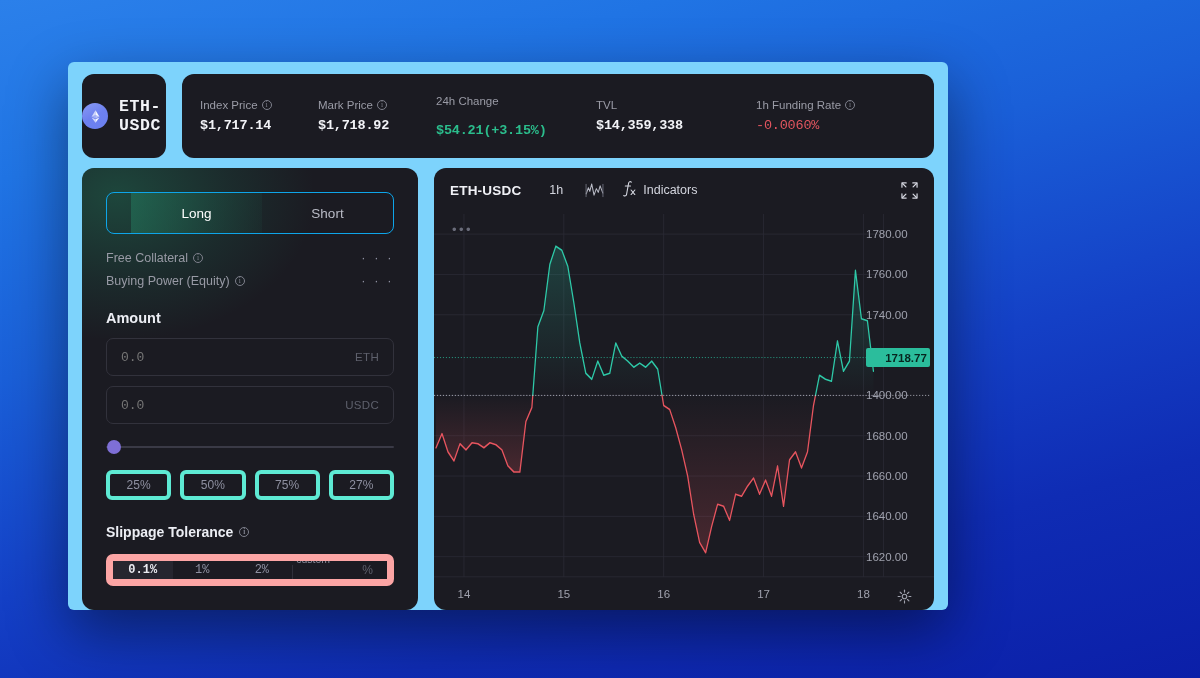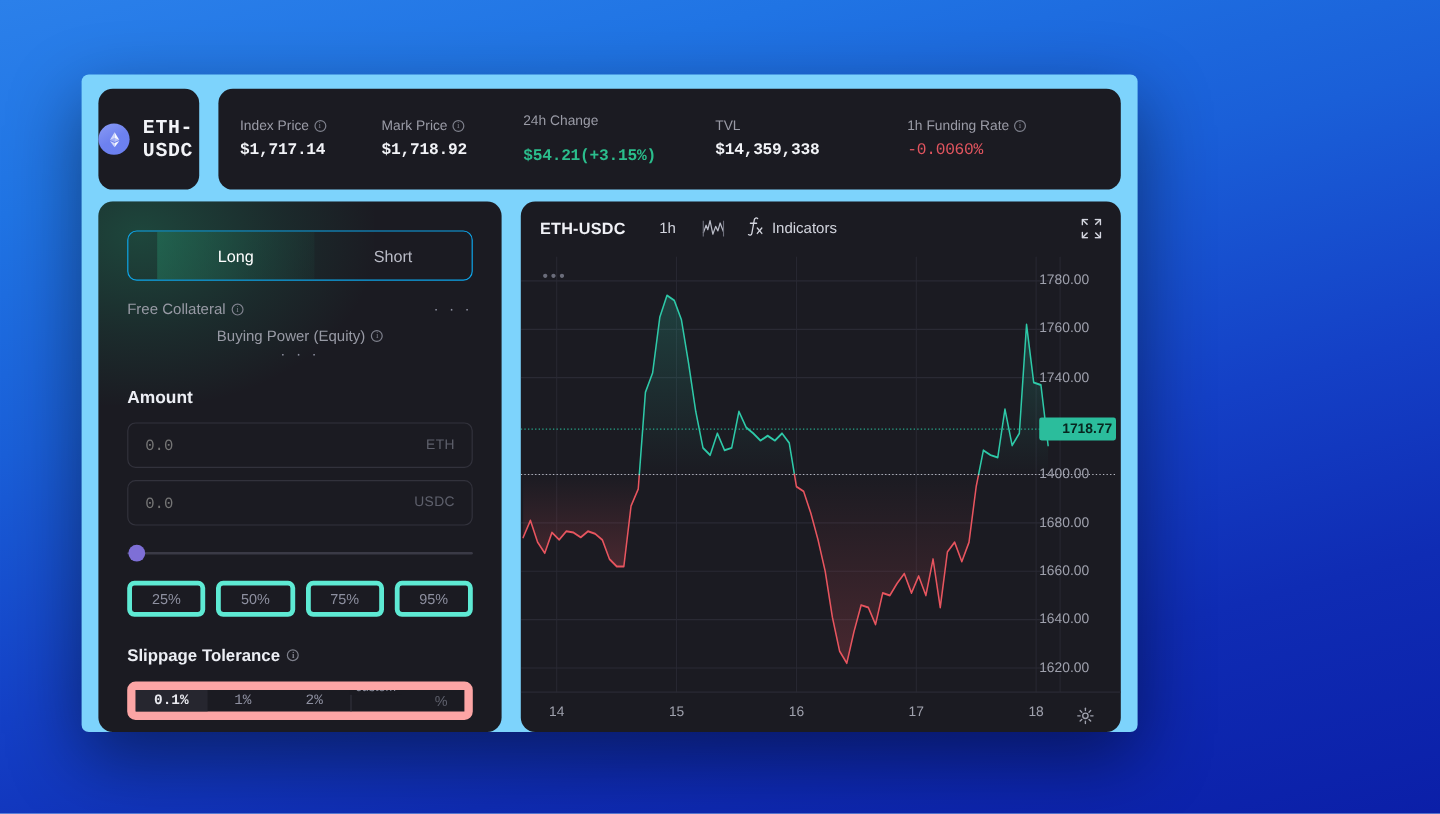--- a/index.html
+++ b/index.html
@@ -165,21 +165,21 @@
   }
 
   .meta-row {
     display: flex;
     align-items: center;
     justify-content: space-between;
     margin-top: 16px;
     font-size: 12.5px;
     color: #989aa5;
   }
-  .meta-row + .meta-row { margin-top: 8px; flex-direction: column; }
+  .meta-row + .meta-row { margin-top: 8px; }
   .meta-label { display: flex; align-items: center; gap: 5px; }
   .meta-dots {
     color: #8e90a0;
     letter-spacing: 2.5px;
     font-size: 13px;
   }
 
   .section-title {
     margin-top: 22px;
     font-size: 14.5px;
@@ -534,21 +534,21 @@
 
       <div class="slider-wrap">
         <div class="slider-track"></div>
         <div class="slider-thumb"></div>
       </div>
 
       <div class="pct-row">
         <button class="pct-btn">25%</button>
         <button class="pct-btn">50%</button>
         <button class="pct-btn">75%</button>
-        <button class="pct-btn">95%</button>
+        <button class="pct-btn">27%</button>
       </div>
 
       <div class="slip-title">
         <span>Slippage Tolerance</span>
         <i class="info-i">i</i>
       </div>
 
       <div class="slip-row">
         <button class="slip-btn active">0.1%</button>
         <button class="slip-btn">1%</button>

